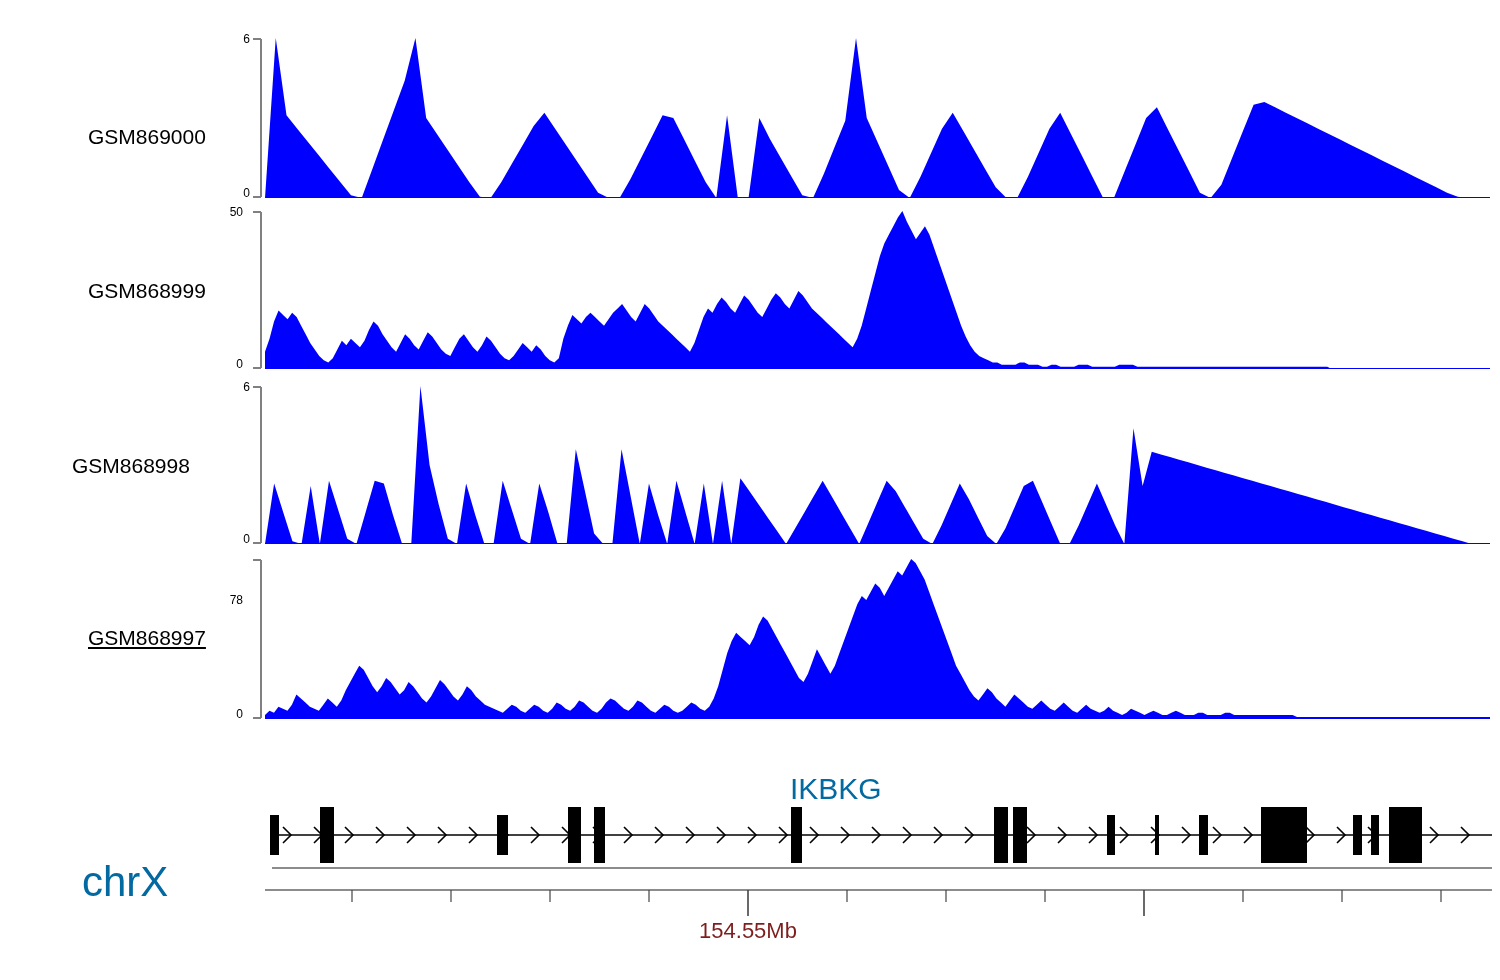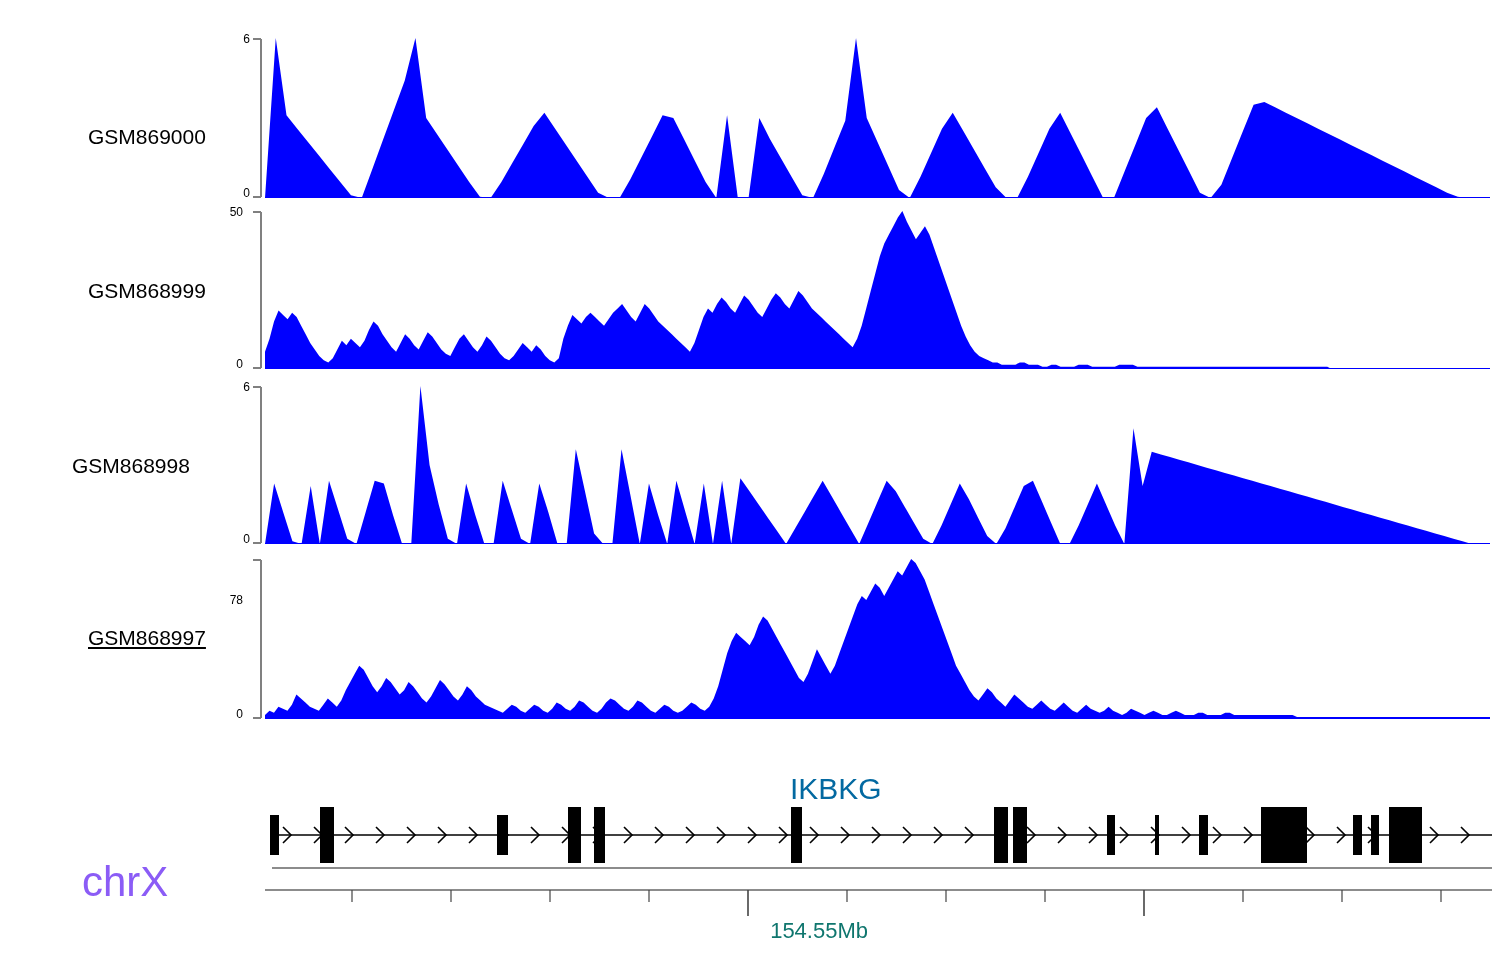--- a/index.html
+++ b/index.html
@@ -49,29 +49,29 @@
   }
   .gene-name {
     position: absolute;
     font-size: 30px;
     color: #0369a1;
     white-space: nowrap;
   }
   .chrom-label {
     position: absolute;
     font-size: 42px;
-    color: #8b5cf6;
+    color: #0369a1;
     white-space: nowrap;
   }
   .ruler-label {
     position: absolute;
     font-size: 22px;
-    color: #0f766e;
-    white-space: nowrap;
-    text-align: right;
+    color: #7f1d1d;
+    white-space: nowrap;
+    text-align: center;
   }
 </style>
 </head>
 <body>
 
 <div class="stage">
 
   <div class="track" style="top:30px;height:168px;">
     <div class="track-label" style="left:88px;top:95px;">GSM869000</div>
     <div class="axis-max" style="left:210px;top:2px;">6</div>

